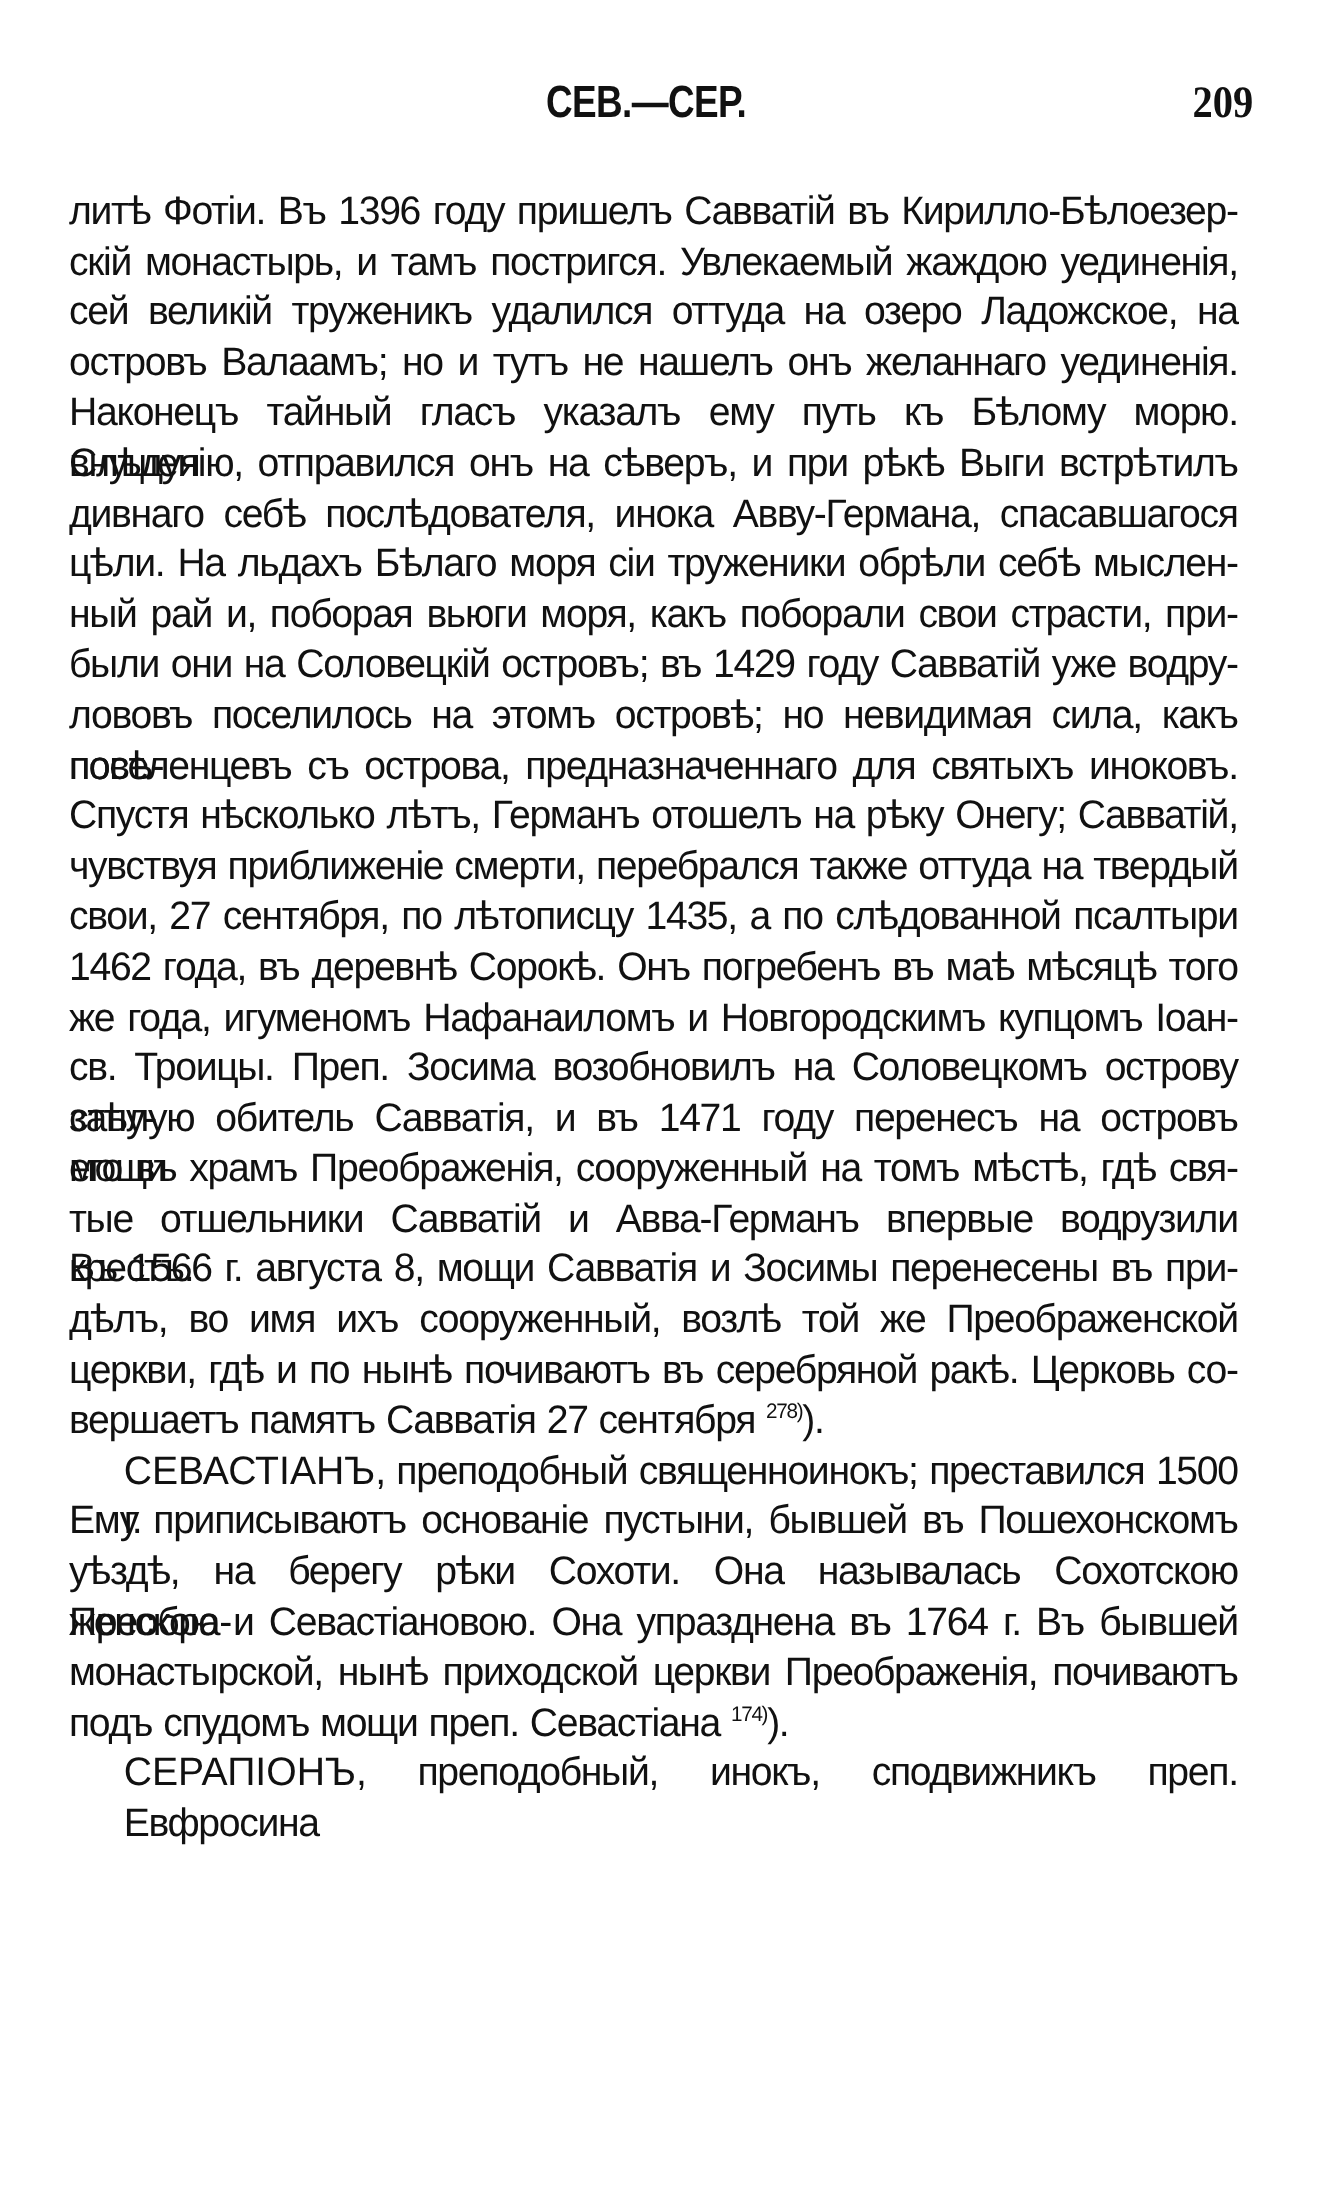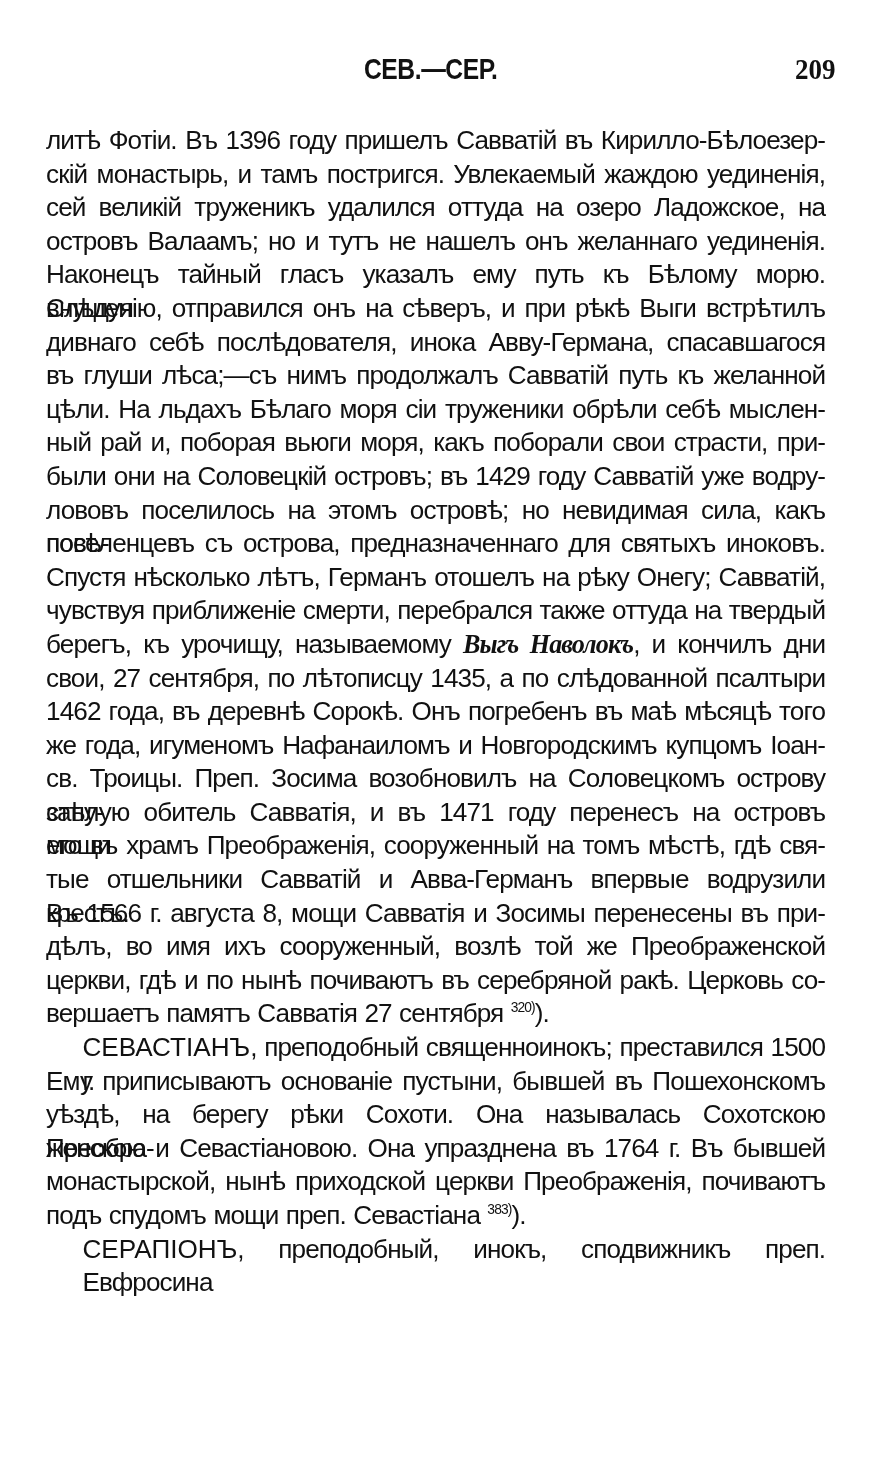--- a/index.html
+++ b/index.html
@@ -127,23 +127,20 @@
     <div class="line">
         <span class="inner">Наконецъ тайный гласъ указалъ ему путь къ Бѣлому морю. Слѣдуя</span>
       </div>
     <div class="line">
         <span class="inner">внушенію, отправился онъ на сѣверъ, и при рѣкѣ Выги встрѣтилъ</span>
       </div>
     <div class="line">
         <span class="inner">дивнаго себѣ послѣдователя, инока Авву-Германа, спасавшагося</span>
       </div>
     <div class="line">
-        <span class="inner">въ глуши лѣса;—съ нимъ продолжалъ Савватій путь къ желанной</span>
-      </div>
-    <div class="line">
         <span class="inner">цѣли. На льдахъ Бѣлаго моря сіи труженики обрѣли себѣ мыслен-</span>
       </div>
     <div class="line">
         <span class="inner">ный рай и, поборая вьюги моря, какъ поборали свои страсти, при-</span>
       </div>
     <div class="line">
         <span class="inner">были они на Соловецкій островъ; въ 1429 году Савватій уже водру-</span>
       </div>
     <div class="line">
         <span class="inner">лововъ поселилось на этомъ островѣ; но невидимая сила, какъ повѣ-</span>
@@ -151,23 +148,20 @@
     <div class="line">
         <span class="inner">поселенцевъ съ острова, предназначеннаго для святыхъ иноковъ.</span>
       </div>
     <div class="line">
         <span class="inner">Спустя нѣсколько лѣтъ, Германъ отошелъ на рѣку Онегу; Савватій,</span>
       </div>
     <div class="line">
         <span class="inner">чувствуя приближеніе смерти, перебрался также оттуда на твердый</span>
       </div>
 
-    <div class="line">
-        <span class="inner"><span>берегъ, къ урочищу, называемому </span><span class="em">Выгъ Наволокъ</span><span>, и кончилъ дни</span></span>
-      </div>
 
     <div class="line">
         <span class="inner">свои, 27 сентября, по лѣтописцу 1435, а по слѣдованной псалтыри</span>
       </div>
     <div class="line">
         <span class="inner">1462 года, въ деревнѣ Сорокѣ. Онъ погребенъ въ маѣ мѣсяцѣ того</span>
       </div>
     <div class="line">
         <span class="inner">же года, игуменомъ Нафанаиломъ и Новгородскимъ купцомъ Іоан-</span>
       </div>
@@ -187,42 +181,42 @@
         <span class="inner">Въ 1566 г. августа 8, мощи Савватія и Зосимы перенесены въ при-</span>
       </div>
     <div class="line">
         <span class="inner">дѣлъ, во имя ихъ сооруженный, возлѣ той же Преображенской</span>
       </div>
     <div class="line">
         <span class="inner">церкви, гдѣ и по нынѣ почиваютъ въ серебряной ракѣ. Церковь со-</span>
       </div>
 
     <div class="line last">
-        <span class="inner"><span>вершаетъ памятъ Савватія 27 сентября </span><sup class="fn">320)</sup><span>).</span></span>
+        <span class="inner"><span>вершаетъ памятъ Савватія 27 сентября </span><sup class="fn">278)</sup><span>).</span></span>
       </div>
 
     <div class="line indent">
         <span class="inner"><span class="caps">СЕВАСТІАНЪ</span><span>, преподобный священноинокъ; преставился 1500 г.</span></span>
       </div>
 
     <div class="line">
         <span class="inner">Ему приписываютъ основаніе пустыни, бывшей въ Пошехонскомъ</span>
       </div>
     <div class="line">
         <span class="inner">уѣздѣ, на берегу рѣки Сохоти. Она называлась Сохотскою Преобра-</span>
       </div>
     <div class="line">
         <span class="inner">женскою и Севастіановою. Она упразднена въ 1764 г. Въ бывшей</span>
       </div>
     <div class="line">
         <span class="inner">монастырской, нынѣ приходской церкви Преображенія, почиваютъ</span>
       </div>
 
     <div class="line last">
-        <span class="inner"><span>подъ спудомъ мощи преп. Севастіана </span><sup class="fn">383)</sup><span>).</span></span>
+        <span class="inner"><span>подъ спудомъ мощи преп. Севастіана </span><sup class="fn">174)</sup><span>).</span></span>
       </div>
 
     <div class="line indent">
         <span class="inner"><span class="caps">СЕРАПІОНЪ</span><span>, преподобный, инокъ, сподвижникъ преп. Евфросина</span></span>
       </div>
 
   </div>
 </div>
 
 </body></html>

